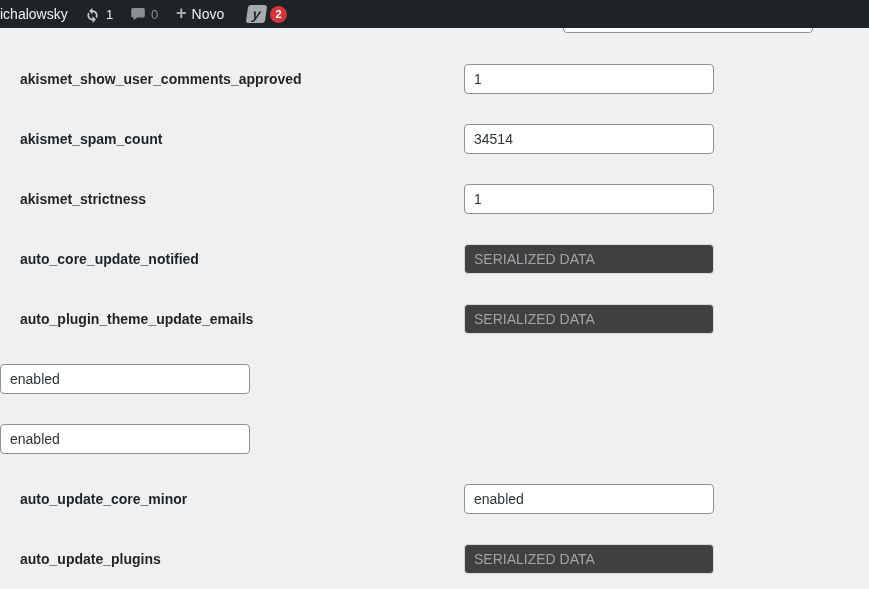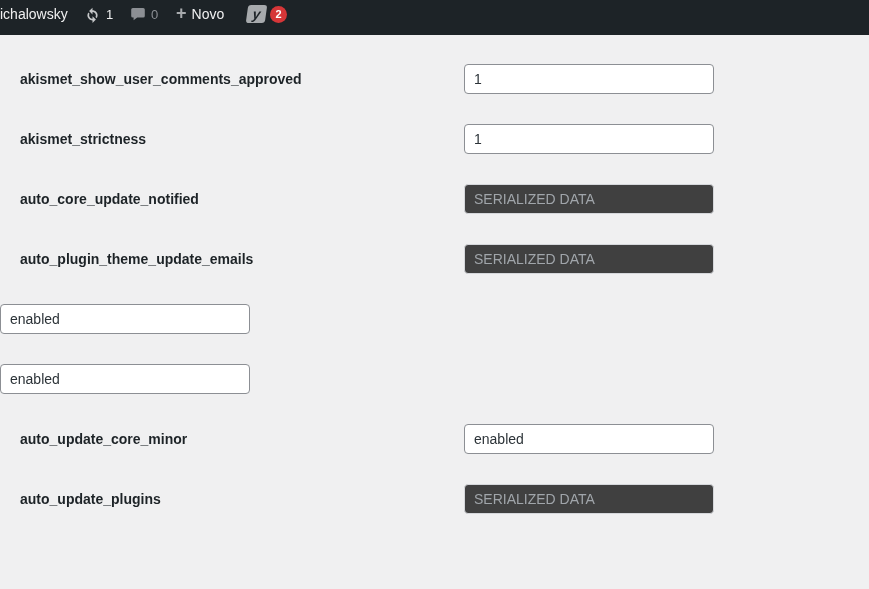--- a/index.html
+++ b/index.html
@@ -5,21 +5,21 @@
   * { margin:0; padding:0; box-sizing:border-box; }
   html,body { width:869px; height:589px; overflow:hidden; }
   body {
     background:#f0f0f1;
     font-family:"Liberation Sans", sans-serif;
     position:relative;
   }
 
   
   .admin-bar {
-    position:absolute; top:0; left:0; width:869px; height:35px;
+    position:absolute; top:0; left:0; width:869px; height:28px;
     background:#1d2327; z-index:10;
   }
   .ab-group {
     position:absolute; top:0; height:28px;
     display:flex; align-items:center; gap:5px;
     cursor:pointer; white-space:nowrap;
   }
   .ab-user   { left:0; }
   .ab-updates{ left:84px; }
   .ab-comments{ left:130px; }
@@ -109,20 +109,24 @@
   </div>
 
 </div>
 
 <div class="rows" id="rows">
   <div class="row">
     <div class="opt-label">akismet_show_user_comments_approved</div>
     <input class="opt-input" type="text" value="1" style="">
   </div>
 
+  <div class="row">
+    <div class="opt-label">akismet_spam_count</div>
+    <input class="opt-input" type="text" value="34514" style="">
+  </div>
 
   <div class="row">
     <div class="opt-label">akismet_strictness</div>
     <input class="opt-input" type="text" value="1" style="">
   </div>
 
   <div class="row">
     <div class="opt-label">auto_core_update_notified</div>
     <input class="opt-input disabled" type="text" readonly="" value="SERIALIZED DATA" style="">
   </div>

